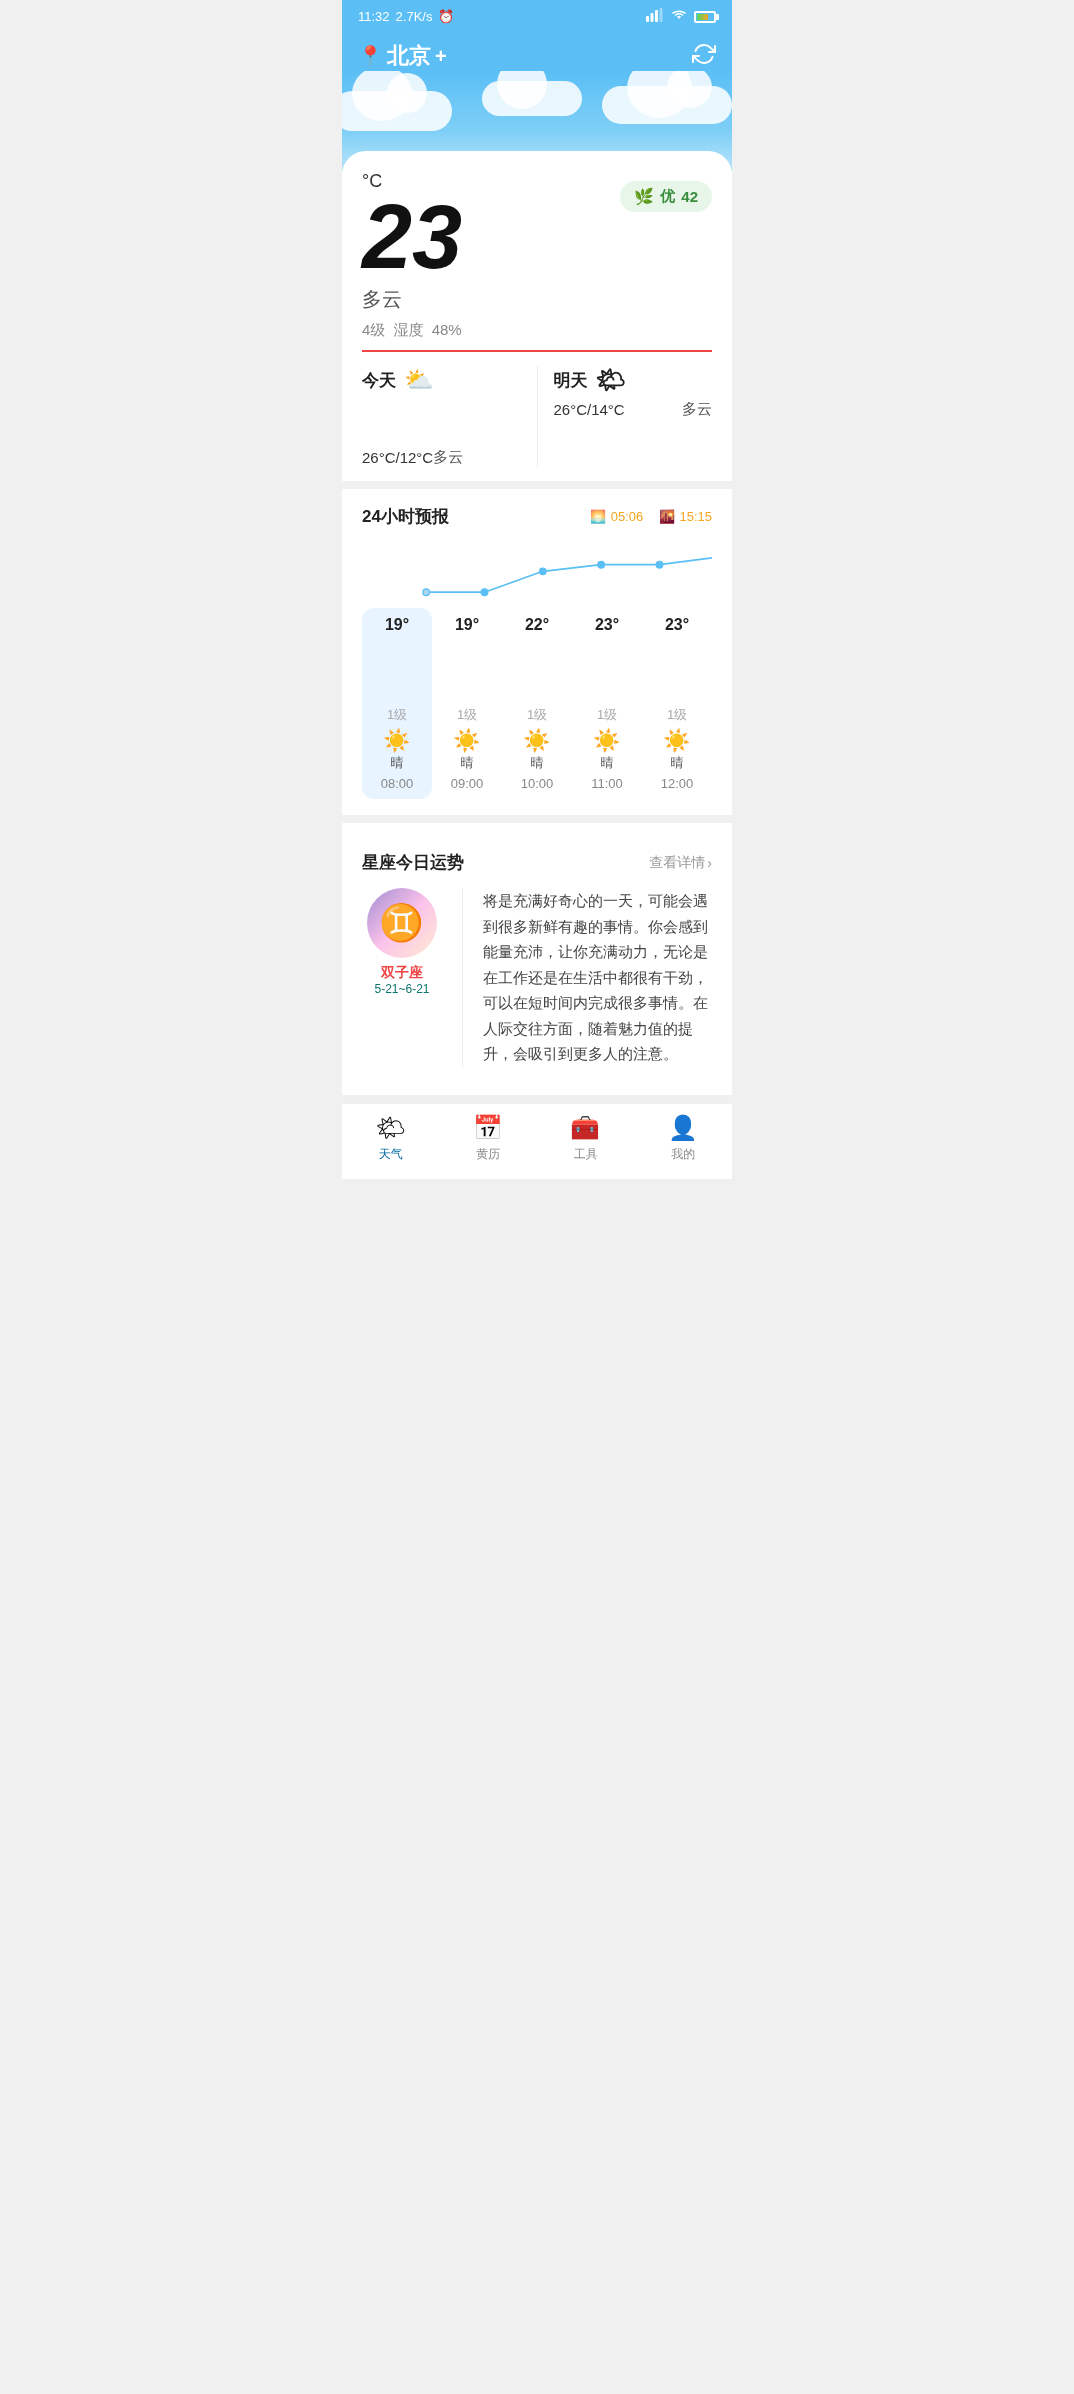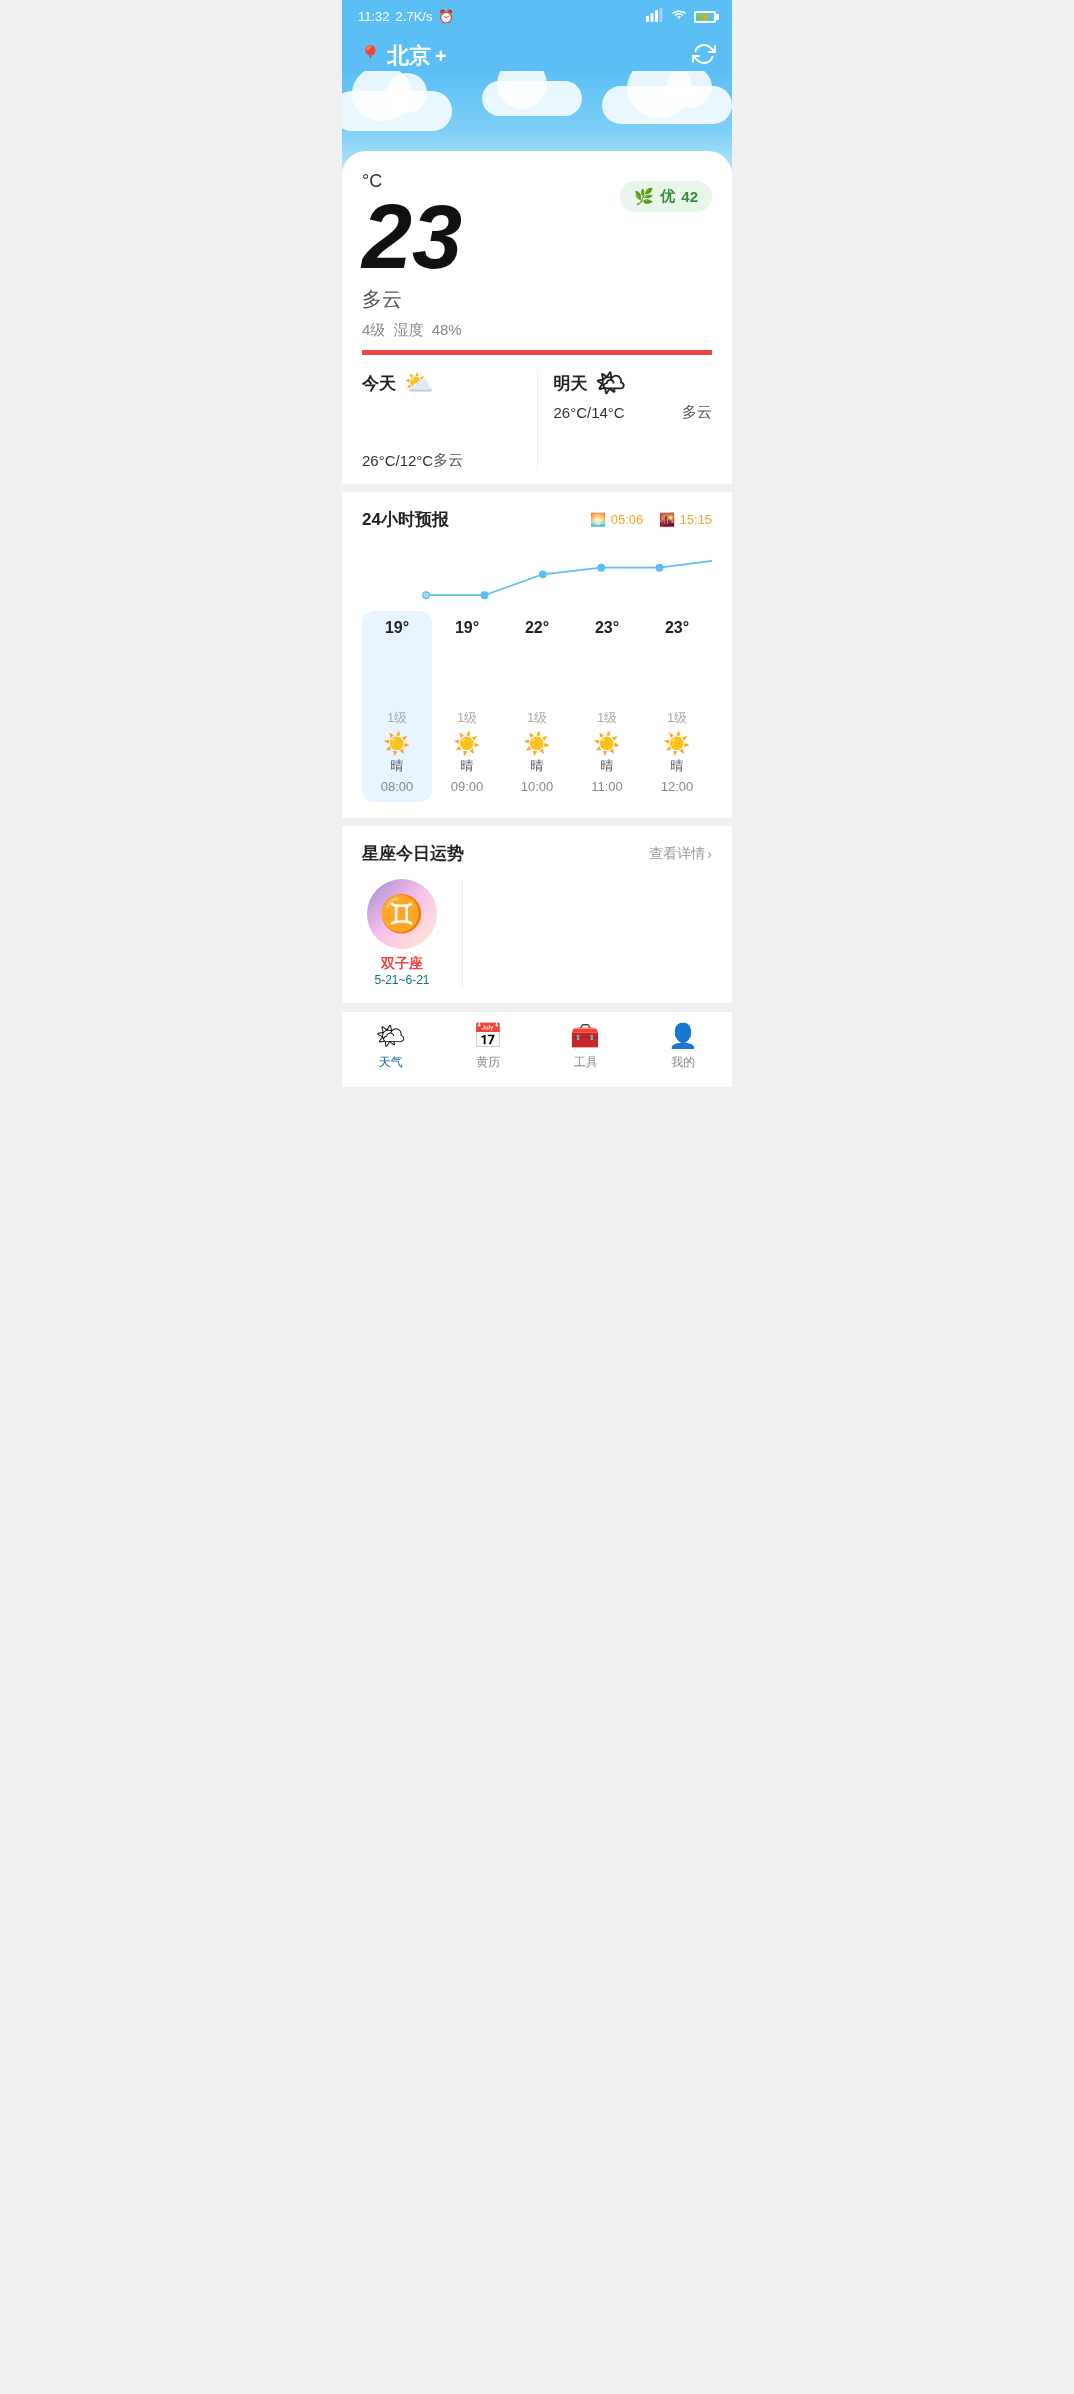--- a/index.html
+++ b/index.html
@@ -160,21 +160,21 @@
       font-size: 15px;
       color: #388e3c;
       font-weight: 600;
       margin-top: 10px;
     }
     .leaf-icon { font-size: 16px; }
 
     
     .forecast-row {
       display: flex;
-      border-top: 5px solid #ef4444;
+      border-top: 2px solid #ef4444;
       padding: 14px 0;
       gap: 0;
     }
     .forecast-item {
       flex: 1;
       display: flex;
       flex-direction: column;
       gap: 6px;
     }
     .forecast-item + .forecast-item {
@@ -254,21 +254,21 @@
       color: #aaa;
       margin-top: 8px;
     }
     .hourly-cond-icon { font-size: 22px; margin-top: 4px; }
     .hourly-cond-text { font-size: 13px; color: #555; }
     .hourly-time { font-size: 13px; color: #888; margin-top: 4px; }
 
     
     .section-horoscope {
       background: #fff;
-      padding: 16px 20px;
+      padding: 28px 20px;
       margin-top: 8px;
     }
     .horoscope-header {
       display: flex;
       justify-content: space-between;
       align-items: center;
       margin-bottom: 14px;
     }
     .horoscope-title {
       font-size: 17px;
@@ -531,20 +531,21 @@
   </div>
   <div class="horoscope-content">
     <div class="zodiac-icon">
       <div class="zodiac-img">
         <span>♊</span>
       </div>
       <div class="zodiac-name">双子座</div>
       <div class="zodiac-date">5-21~6-21</div>
     </div>
     <div class="divider-line"></div>
+    <div class="horoscope-text">将是充满好奇心的一天，可能会遇到很多新鲜有趣的事情。你会感到能量充沛，让你充满动力，无论是在工作还是在生活中都很有干劲，可以在短时间内完成很多事情。在人际交往方面，随着魅力值的提升，会吸引到更多人的注意。</div>
   </div>
 </div>
 
 <div class="bottom-nav">
   <div class="nav-item active">
     <span class="nav-icon">🌤</span>
     <span class="nav-label" style="color:#0369a1;">天气</span>
   </div>
   <div class="nav-item">
     <span class="nav-icon">📅</span>

